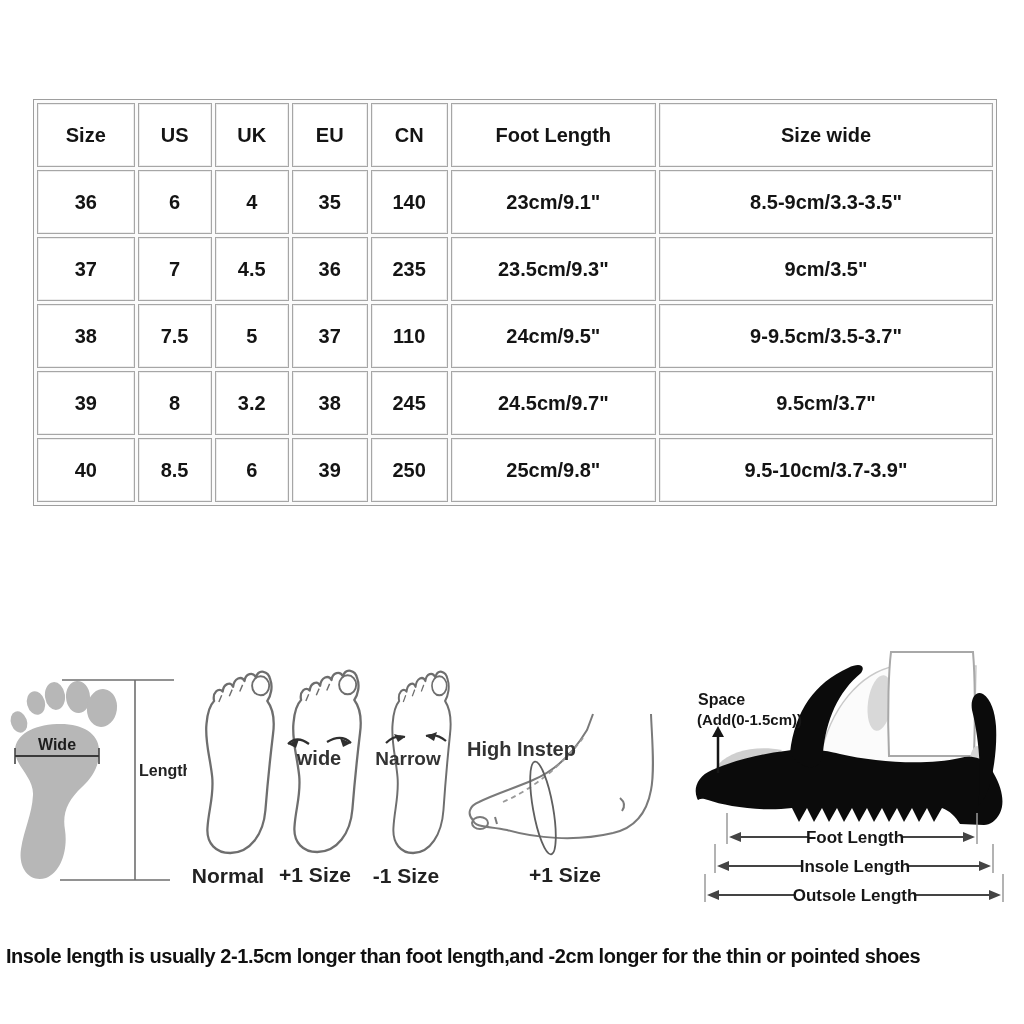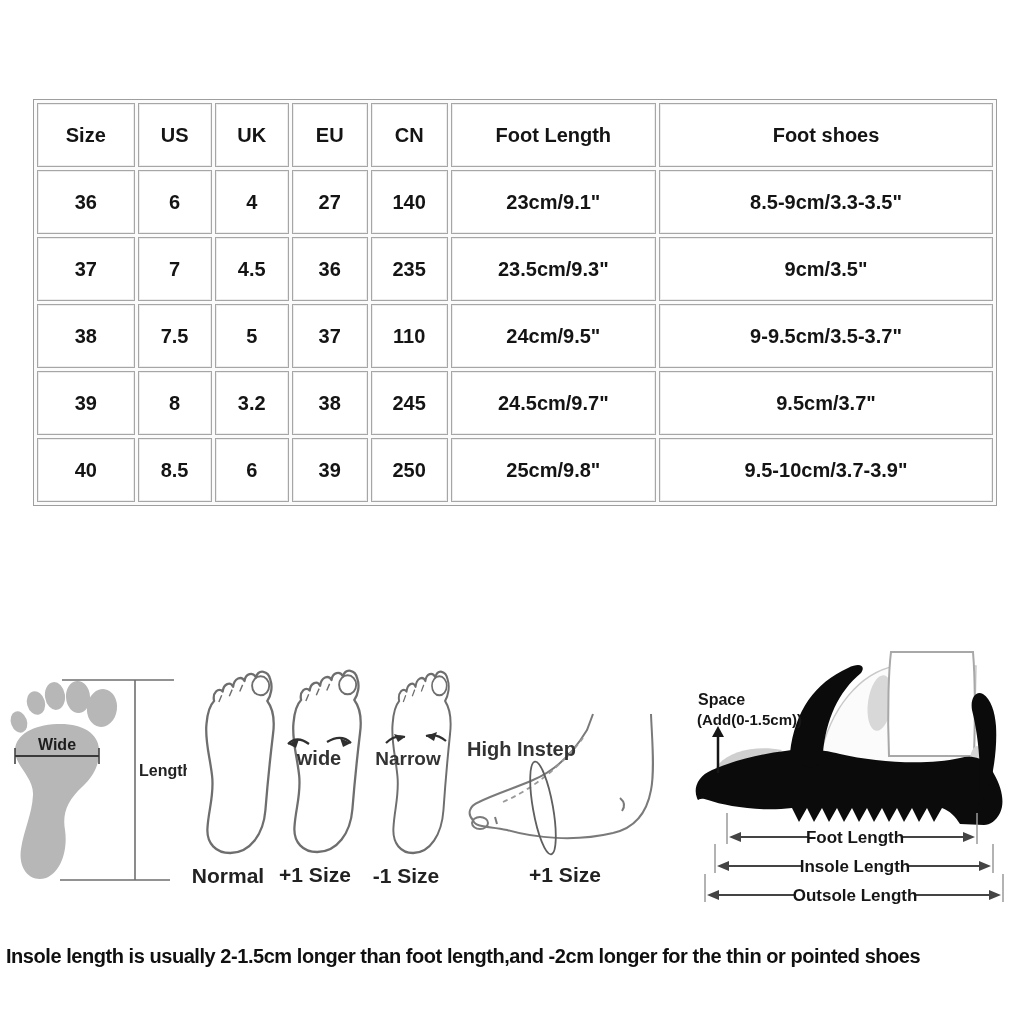--- a/index.html
+++ b/index.html
@@ -44,27 +44,27 @@
         <col style="width:35.6%">
     </colgroup>
     <tbody>
         <tr>
       <th>Size</th>
       <th>US</th>
       <th>UK</th>
       <th>EU</th>
       <th>CN</th>
       <th>Foot Length</th>
-      <th>Foot shoes</th>
+      <th>Size wide</th>
     </tr>
     <tr>
       <td>36</td>
       <td>6</td>
       <td>4</td>
-      <td>27</td>
+      <td>35</td>
       <td>140</td>
       <td>23cm/9.1"</td>
       <td>8.5-9cm/3.3-3.5"</td>
     </tr>
     <tr>
       <td>37</td>
       <td>7</td>
       <td>4.5</td>
       <td>36</td>
       <td>235</td>

